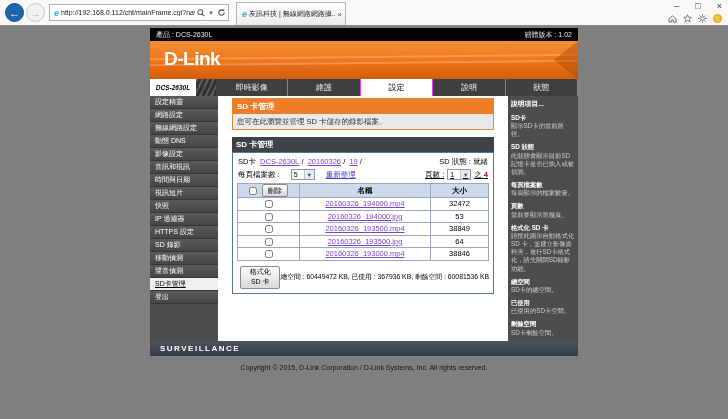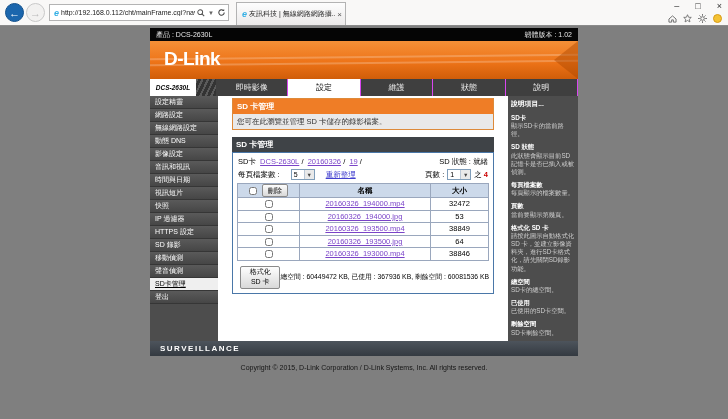--- a/index.html
+++ b/index.html
@@ -148,24 +148,24 @@
     <span class="dlink-logo">D-Link</span>
     <div class="streak1"></div>
     <div class="streak2"></div>
     <div class="chev"></div>
   </div>
 
   <div class="tabbar">
     <div class="modelbox">DCS-2630L</div>
     <div class="stripes"></div>
     <div class="tab">即時影像</div>
+    <div class="tab">維護</div>
     <div class="tab active">設定</div>
-    <div class="tab">維護</div>
+    <div class="tab">說明</div>
     <div class="tab">狀態</div>
-    <div class="tab">說明</div>
   </div>
 
   <div class="bodyrow">
 
     <div class="menu">
       <div class="menu-item">設定精靈</div>
       <div class="menu-item">網路設定</div>
       <div class="menu-item">無線網路設定</div>
       <div class="menu-item">動態 DNS</div>
       <div class="menu-item">影像設定</div>
@@ -203,21 +203,21 @@
 
         <div class="prow">
           <span style="display:flex;align-items:center;gap:8px;">
             <span>每頁檔案數 :</span>
             <span class="sel">
               <span class="val">5</span>
               <span class="drop">▼</span>
             </span>
             <a href="#" class="bluelink">重新整理</a>
           </span>
-          <span style="display:flex;align-items:center;">
+          <span style="display:flex;align-items:center;text-decoration:underline;">
             <span>頁數 :</span>
             <span class="sel">
               <span class="val">1</span>
               <span class="drop">▼</span>
             </span>
             <span>之</span>&nbsp;
             <span class="redtxt">4</span>
           </span>
         </div>
 

